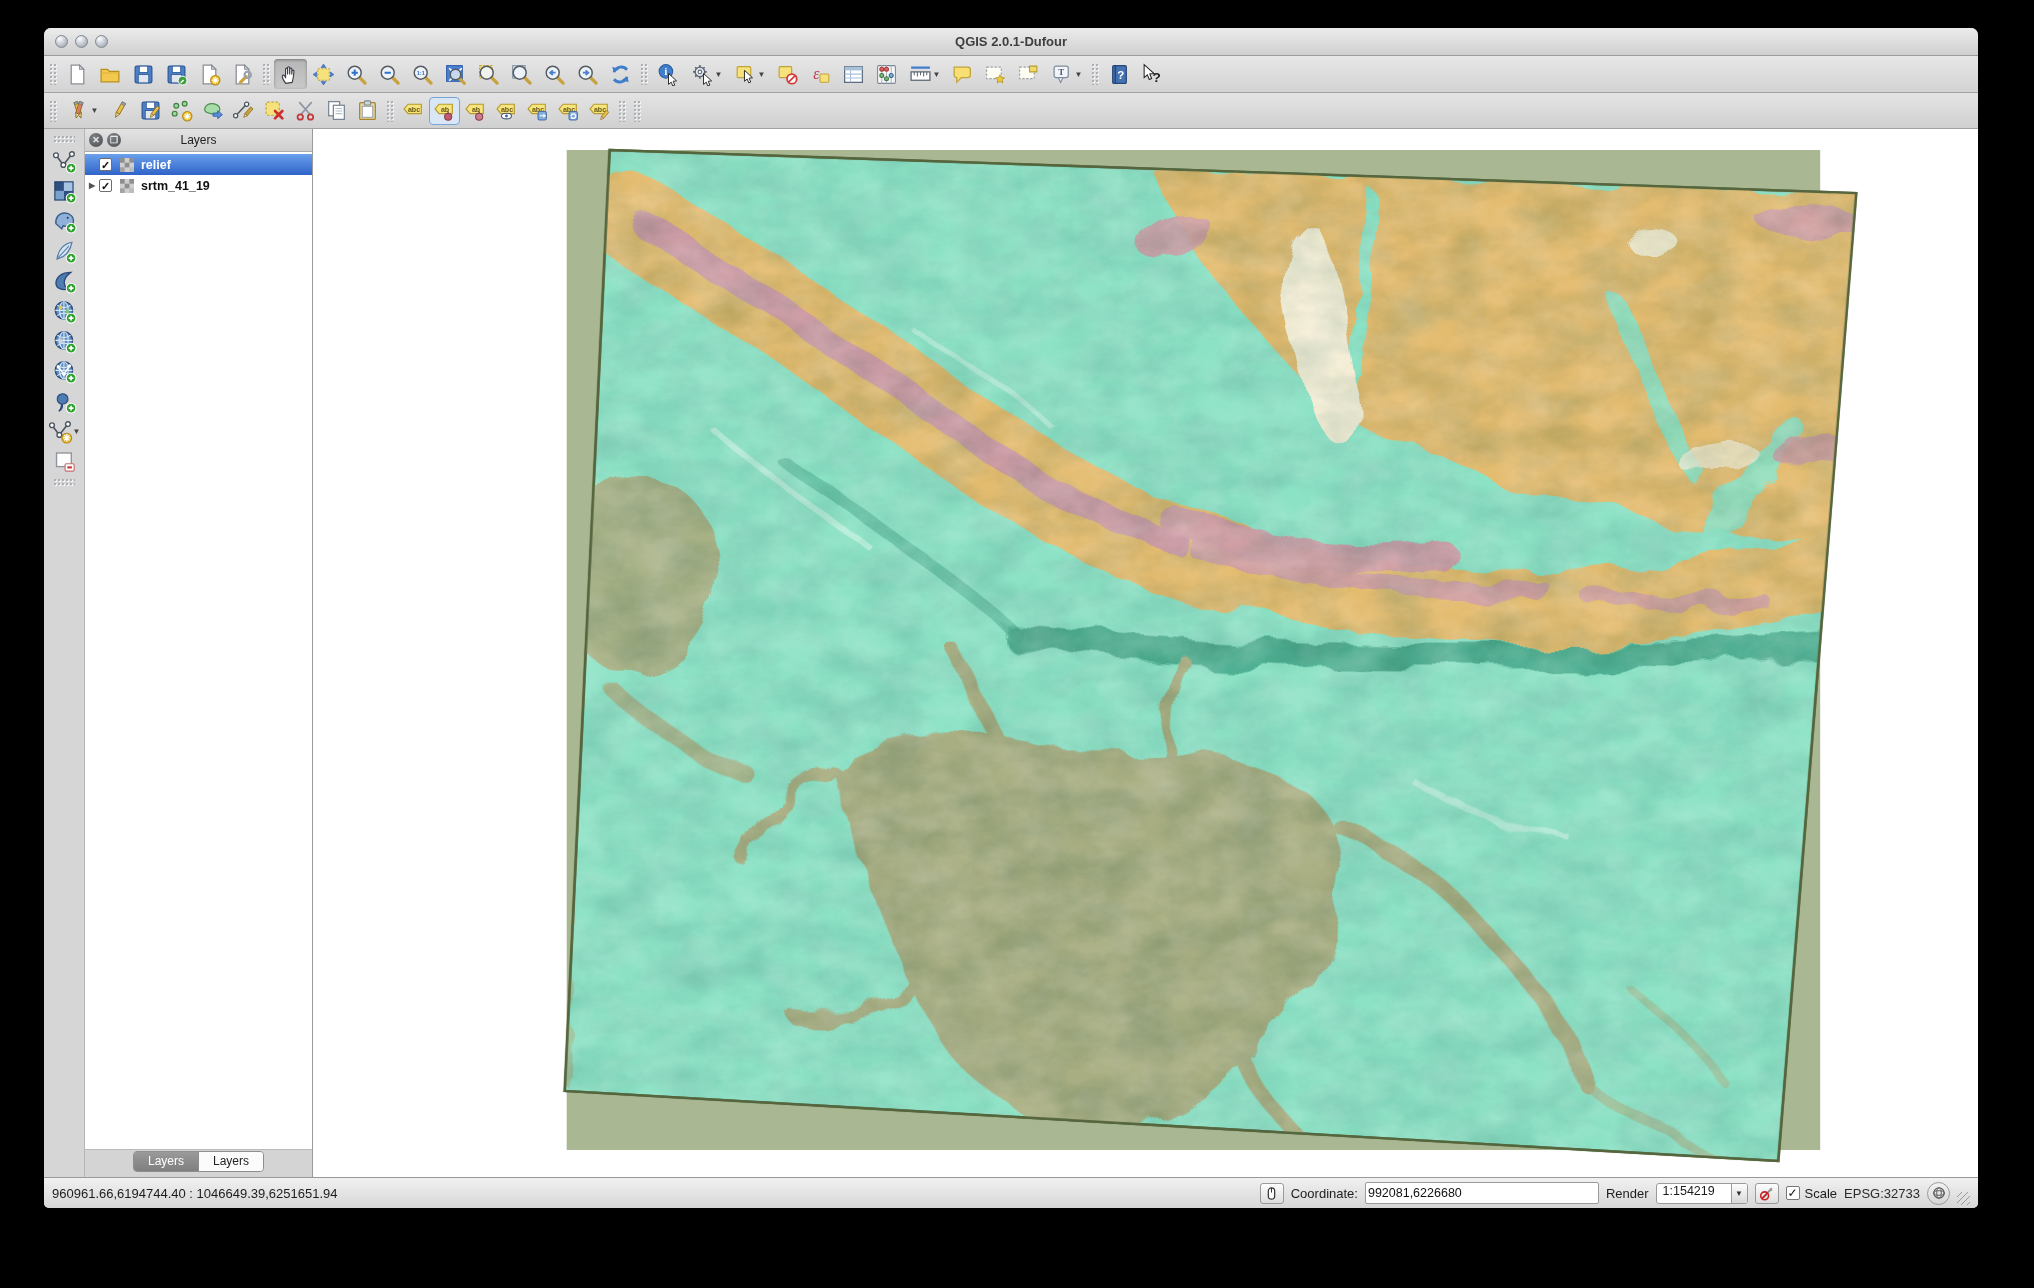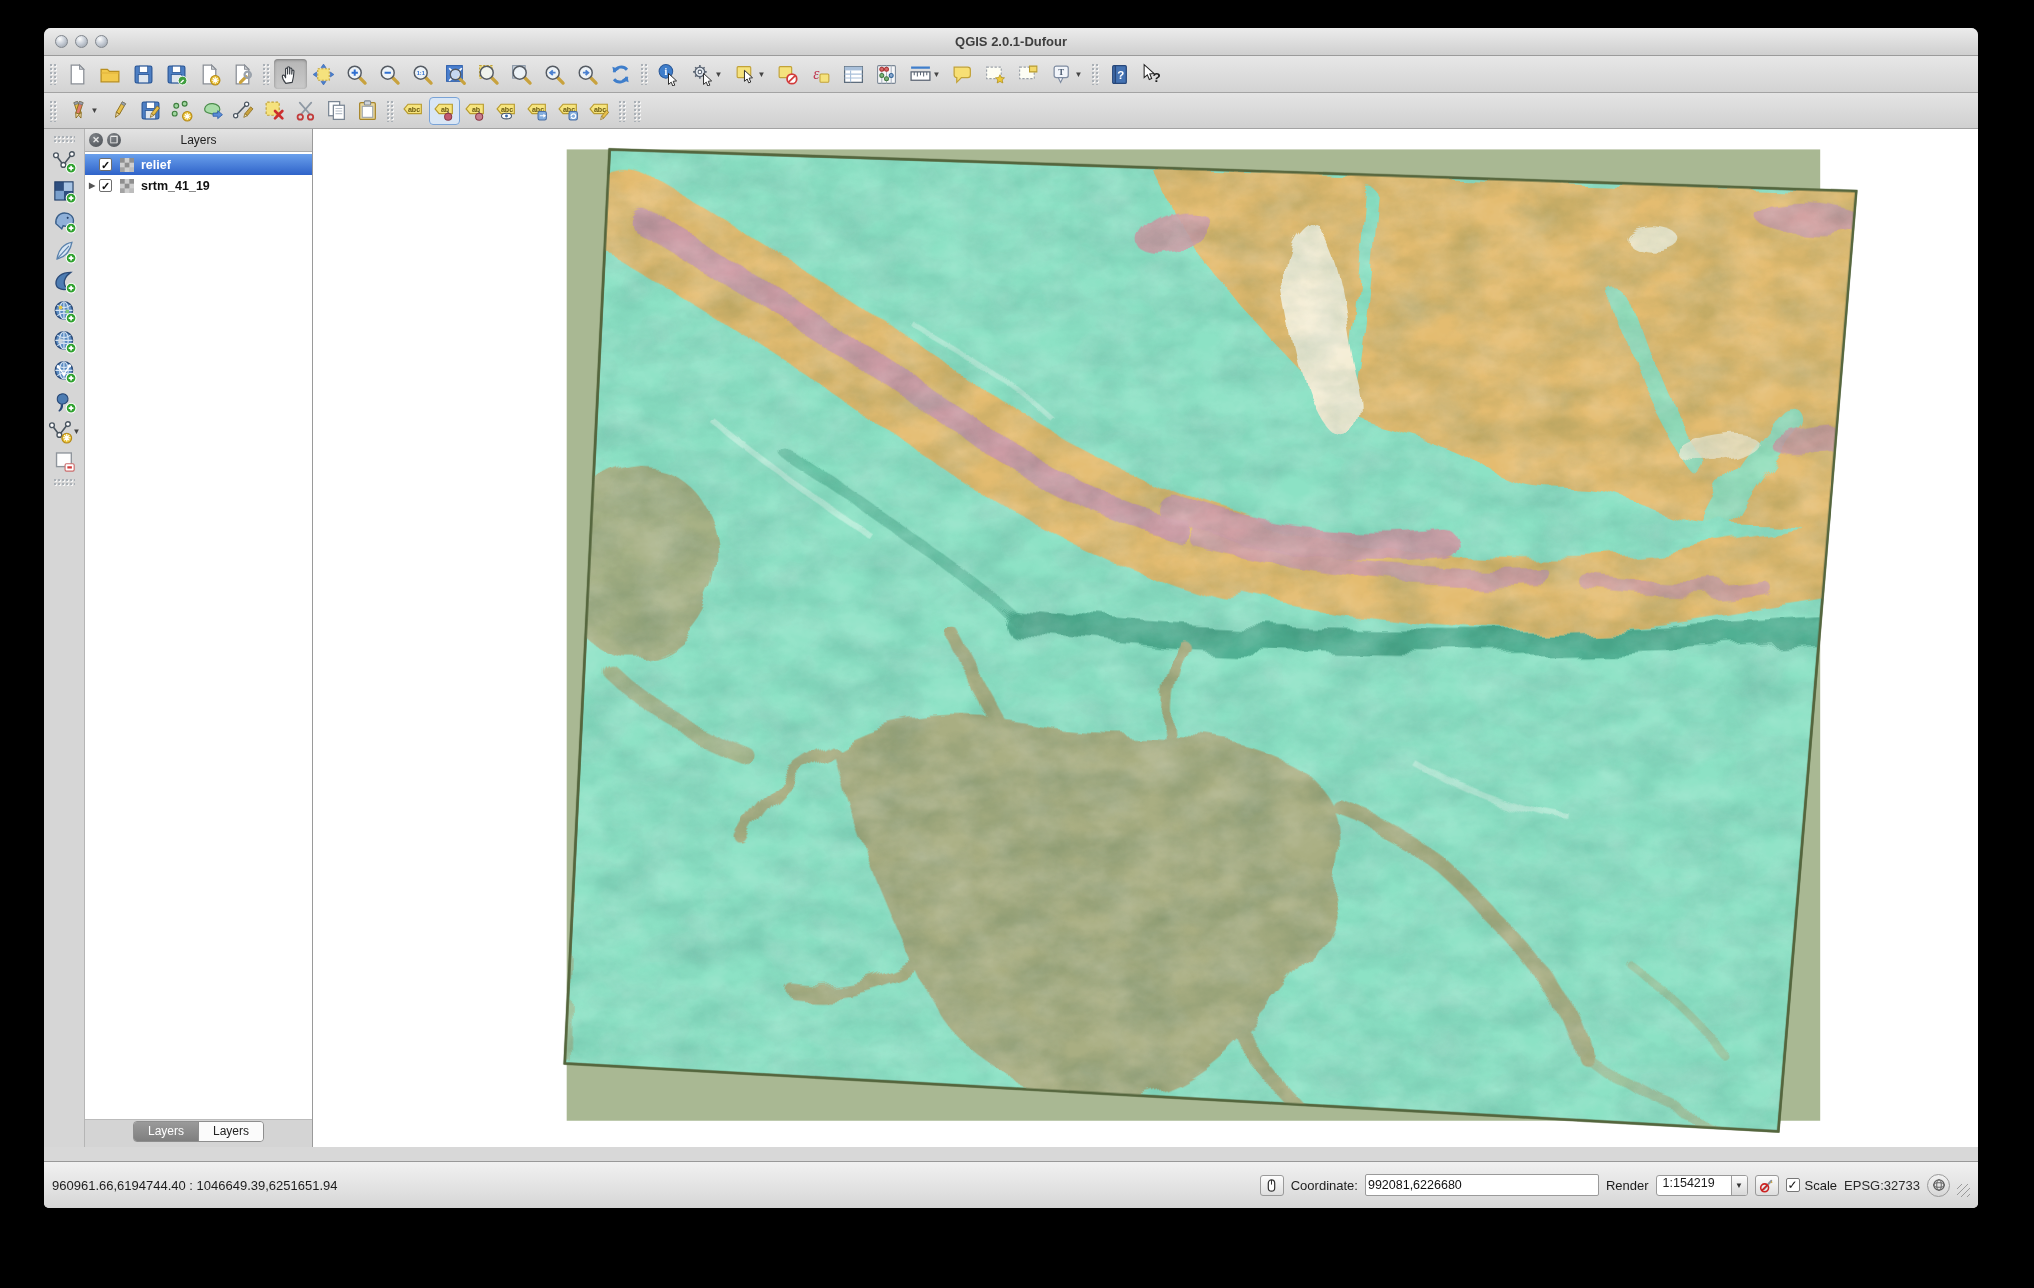--- a/index.html
+++ b/index.html
@@ -62,21 +62,21 @@
     border-top:1px solid #bbb;padding-top:1px;}
   .tabgroup{display:flex;border:1px solid #8e8e8e;border-radius:4px;overflow:hidden;height:19px;}
   .tab{padding:0 14px;font-size:12px;line-height:19px;background:#fbfbfb;color:#222;}
   .tab.active{background:linear-gradient(#9a9a9a,#7f7f7f);color:#fff;}
   .tab + .tab{border-left:1px solid #8e8e8e;}
   
   .map{flex:1 1 auto;background:#fff;position:relative;overflow:hidden;}
   .map svg.relief{position:absolute;left:0;top:0;width:100%;height:100%;}
   
   .statusbar{height:30px;flex:0 0 auto;background:linear-gradient(#f1f1f1,#d6d6d6);
-    border-top:1px solid #999;display:flex;align-items:center;padding:8px 8px;font-size:13px;color:#1c1c1c;gap:7px;margin-top:14px;}
+    border-top:1px solid #999;display:flex;align-items:center;padding:0 8px;font-size:13px;color:#1c1c1c;gap:7px;}
   .extents{white-space:nowrap;}
   .flex-sp{flex:1 1 auto;}
   .sb-iconbtn{width:24px;height:21px;border:1px solid #9a9a9a;border-radius:3px;
     background:linear-gradient(#fdfdfd,#dedede);display:flex;align-items:center;justify-content:center;padding:0;}
   .sb-iconbtn svg{width:15px;height:15px;}
   .coord-input{width:228px;height:18px;border:1px solid #9a9a9a;border-radius:2px;text-align:left;
     font-size:12.5px;font-family:"Liberation Sans",sans-serif;color:#111;background:#fff;}
   .scale-combo{display:flex;border:1px solid #9a9a9a;border-radius:3px;background:#fff;
     height:19px;overflow:hidden;}
   .scale-combo .scv{padding:0 6px;font-size:12.5px;min-width:62px;}

